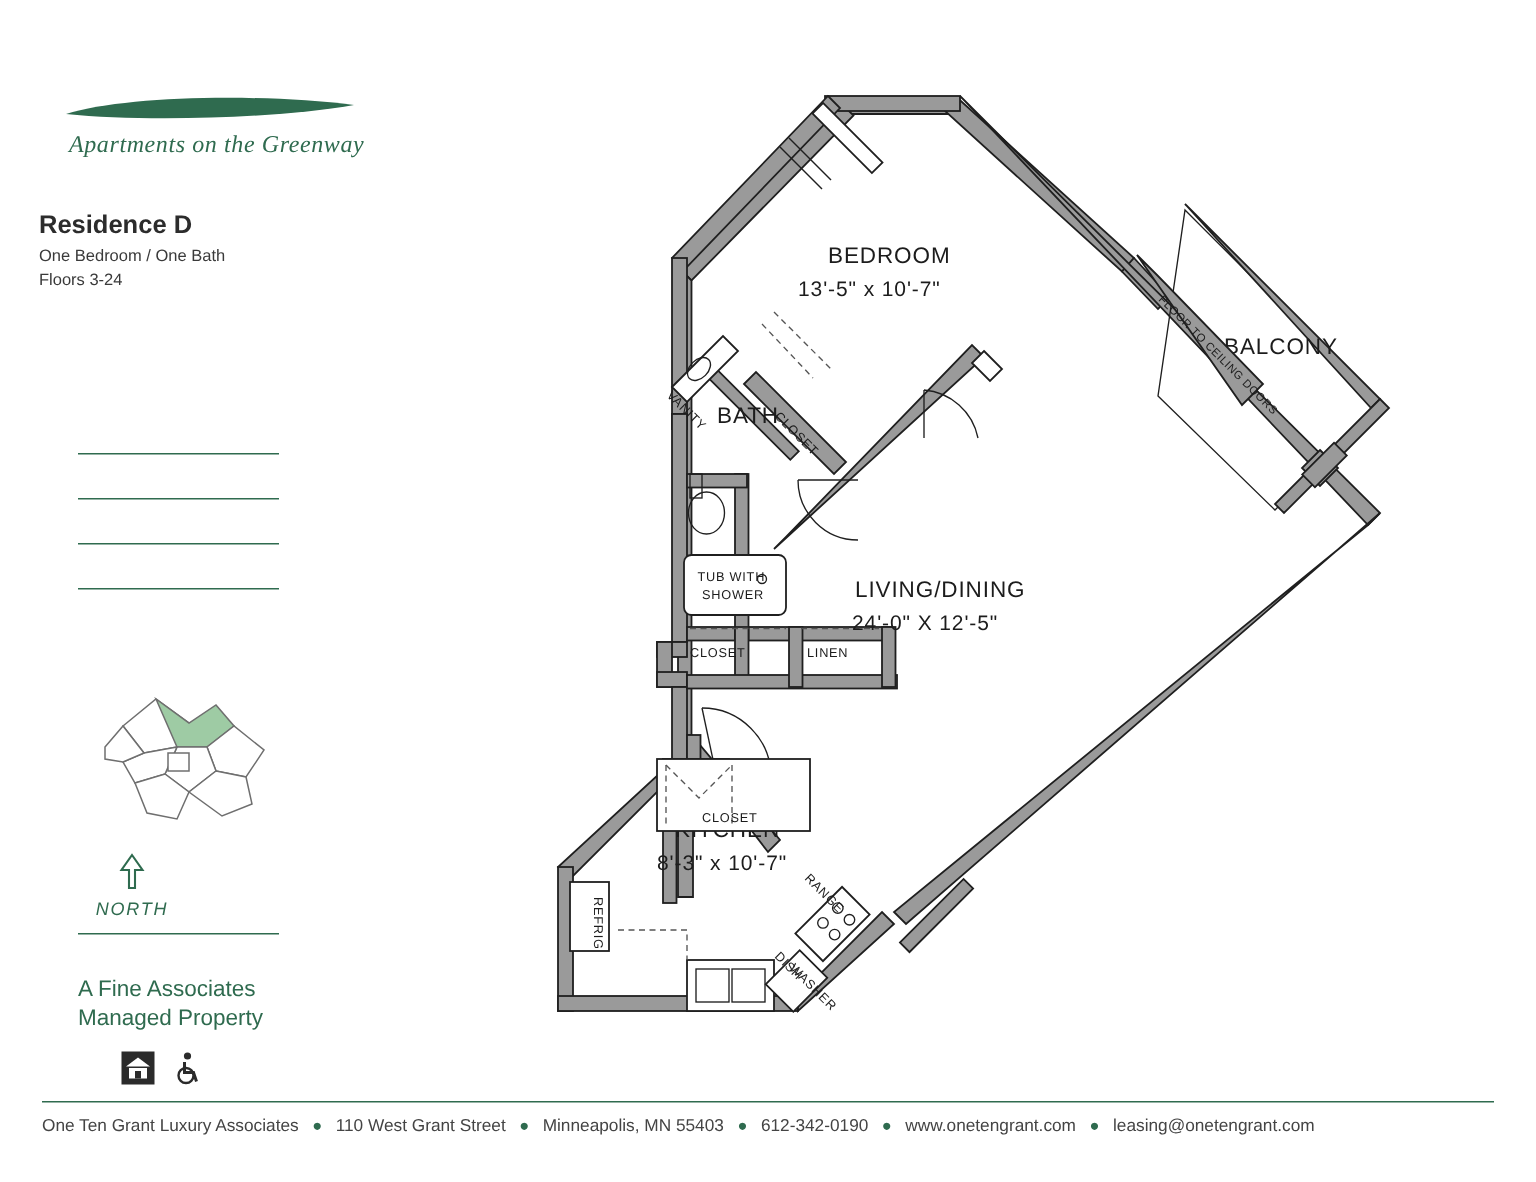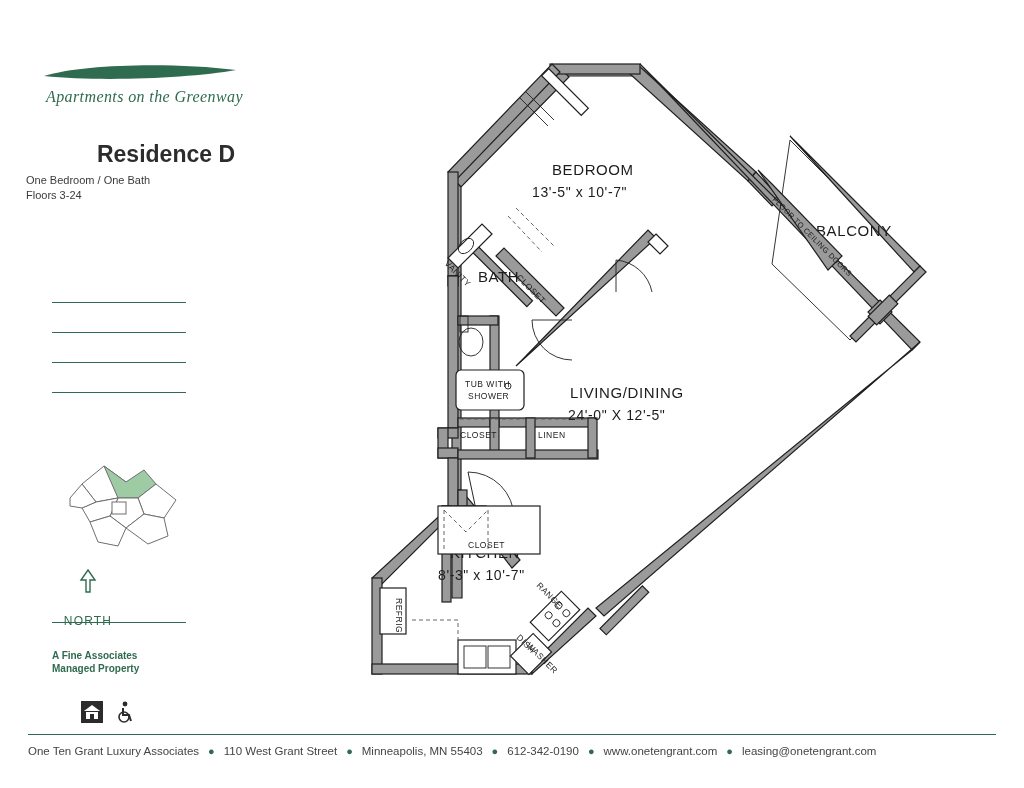--- a/index.html
+++ b/index.html
@@ -52,24 +52,23 @@
 
   .residence-block {
     position: absolute;
     left: 26px;
     top: 138px;
     width: 280px;
     line-height: 1.42;
   }
   .residence-title {
     font-weight: bold;
-    font-size: 23px;
+    font-size: 17px;
     color: #2c2c2c;
     margin-bottom: 2px;
-    text-align: center;
   }
   .residence-line {
     font-size: 11px;
     color: #3a3a3a;
   }
 
   .rule-lines {
     position: absolute;
     left: 52px;
     top: 302px;
@@ -93,38 +92,38 @@
     position: absolute;
     left: 58px;
     top: 568px;
     width: 60px;
     text-align: center;
   }
   .north-arrow .label {
     font-size: 12px;
     color: #2f6b4f;
     letter-spacing: 1.2px;
-    margin-top: 16px;
+    margin-top: 0;
+    font-style: italic;
   }
   .keyplate-rule {
     position: absolute;
     left: 52px;
     top: 622px;
     width: 134px;
     border-top: 1px solid #2f6b4f;
   }
 
   .managed-block {
     position: absolute;
     left: 52px;
     top: 650px;
-    font-size: 10px;
+    font-size: 15px;
     color: #2f6b4f;
     line-height: 1.28;
-    font-weight: bold;
   }
 
   .badges {
     position: absolute;
     left: 80px;
     top: 700px;
     display: flex;
     align-items: center;
     gap: 10px;
   }

